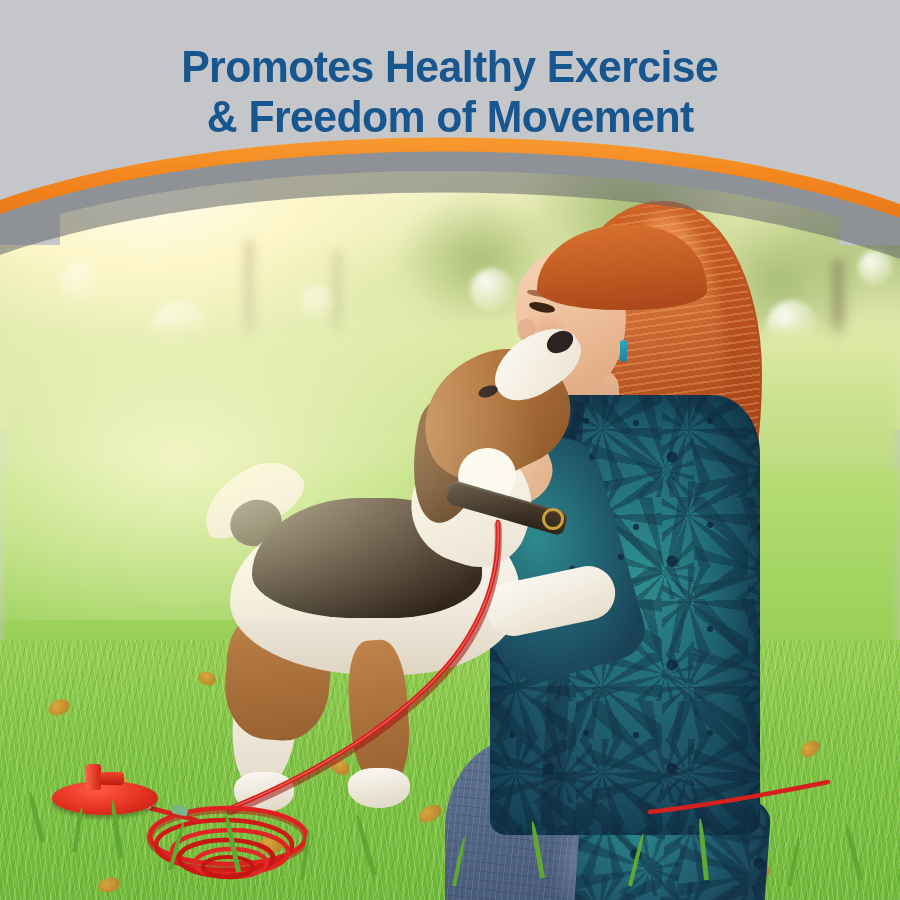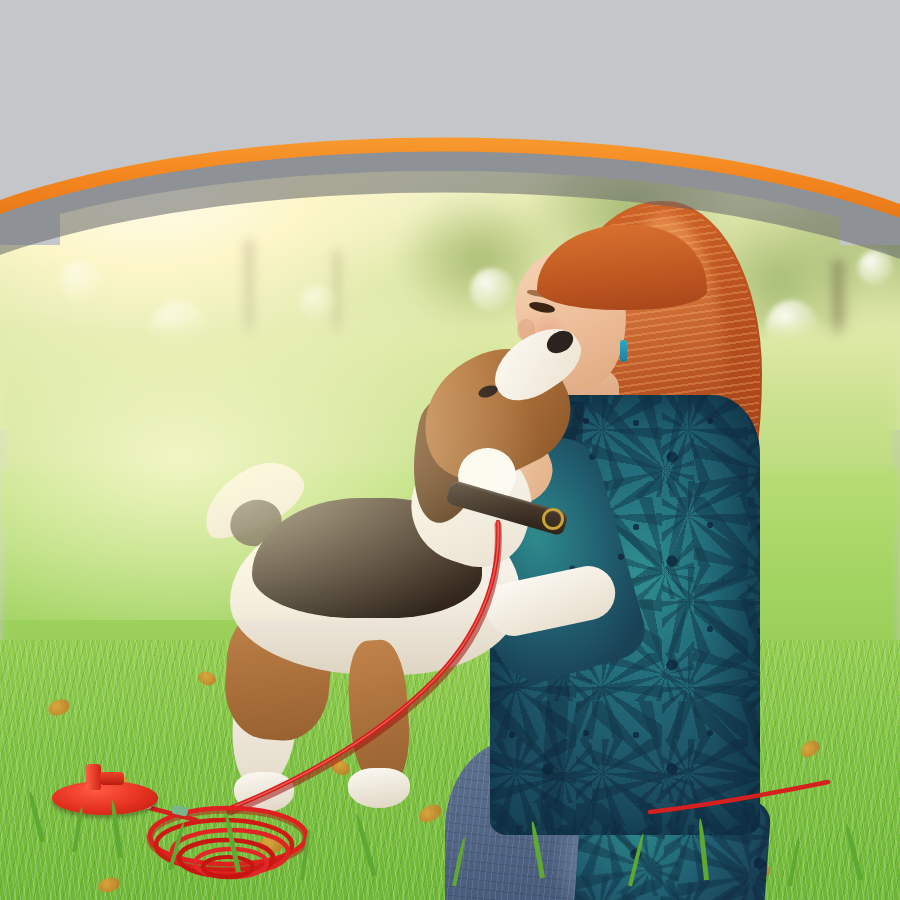--- a/index.html
+++ b/index.html
@@ -569,14 +569,18 @@
       </linearGradient>
     </defs>
 
     <path d="M 0 72 C 240 -12, 660 -12, 900 76 L 900 120 C 660 32, 240 32, 0 116 Z" fill="#63666b" opacity=".55" transform="translate(0,9)"></path>
 
     <path d="M 0 0 L 900 0 L 900 76 C 660 -12, 240 -12, 0 72 Z" fill="#c4c6c9"></path>
 
     <path d="M 0 70 C 240 -14, 660 -14, 900 74 L 900 88 C 660 0, 240 0, 0 84 Z" fill="url(#arcGrad)"></path>
   </svg>
 
+  <div class="headline-band">
+    <div class="headline-line">Promotes Healthy Exercise</div>
+    <div class="headline-line">&amp; Freedom of Movement</div>
+  </div>
 
 </div>
 
 </body></html>

